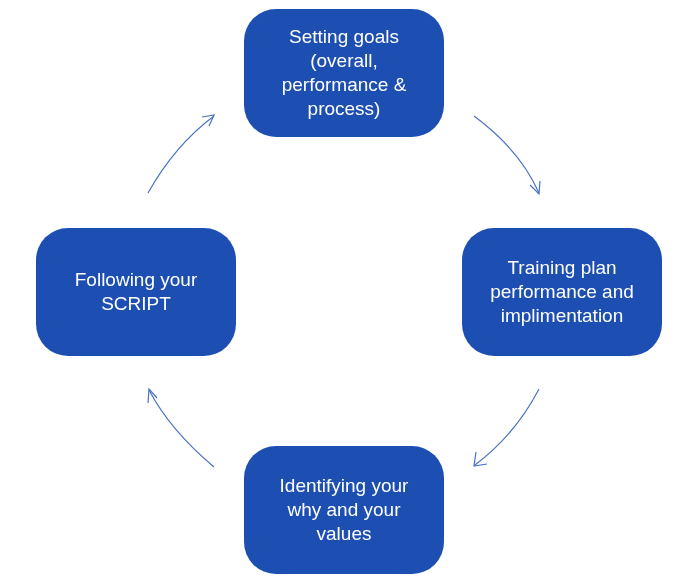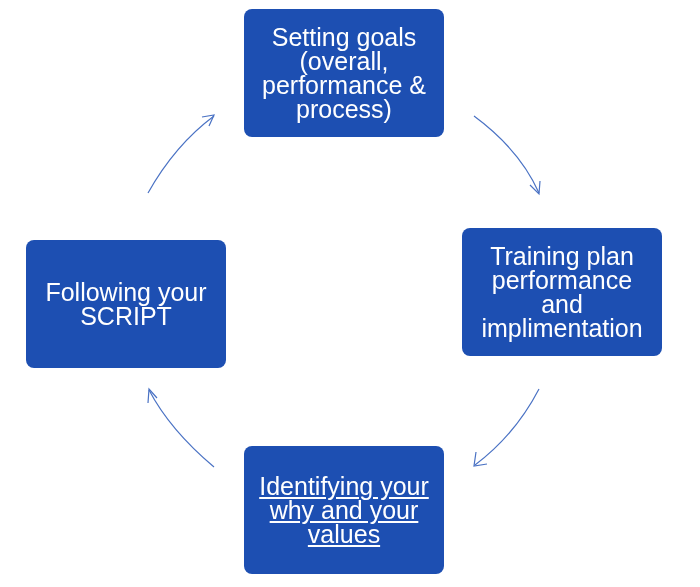--- a/index.html
+++ b/index.html
@@ -1,29 +1,29 @@
 <!DOCTYPE html>
 <html><head>
 <meta charset="utf-8">
 <style>
   html, body { margin: 0; padding: 0; background: #ffffff; }
   body { width: 700px; height: 587px; position: relative; overflow: hidden; }
   .box {
     position: absolute; width: 200px; height: 128px;
-    background: #1d4fb2; border-radius: 8px;
+    background: #1d4fb2; border-radius: 32px;
     display: flex; align-items: center; justify-content: center;
     color: #ffffff; text-align: center;
-    font-family: "Liberation Sans", sans-serif; font-size: 25px; line-height: 24px;
+    font-family: "Liberation Sans", sans-serif; font-size: 19px; line-height: 24px;
     box-sizing: border-box; padding: 0 12px;
   }
   .box span { white-space: pre-line; }
   #b-top { left: 244px; top: 9px; }
   #b-right { left: 462px; top: 228px; }
-  #b-bottom { left: 244px; top: 446px; text-decoration: underline; }
-  #b-left { left: 26px; top: 228px; margin-top: 12px; }
+  #b-bottom { left: 244px; top: 446px; }
+  #b-left { left: 36px; top: 228px; }
   svg.arrows { position: absolute; left: 0; top: 0; }
 </style>
 </head>
 <body>
 
 <svg class="arrows" width="700" height="587">
   <g fill="none" stroke="#4a72c4" stroke-width="1.2">
     <g>
       <path d="M474,116 Q520,150 539,193"></path>
       <path d="M530,185 L539,194 L540,181"></path>

